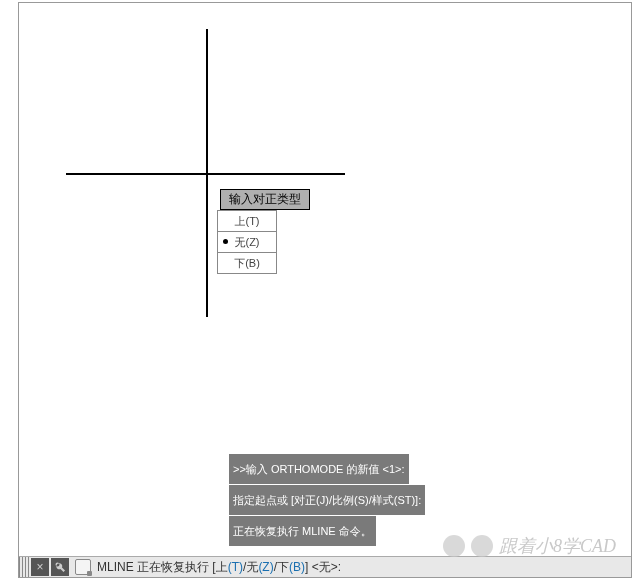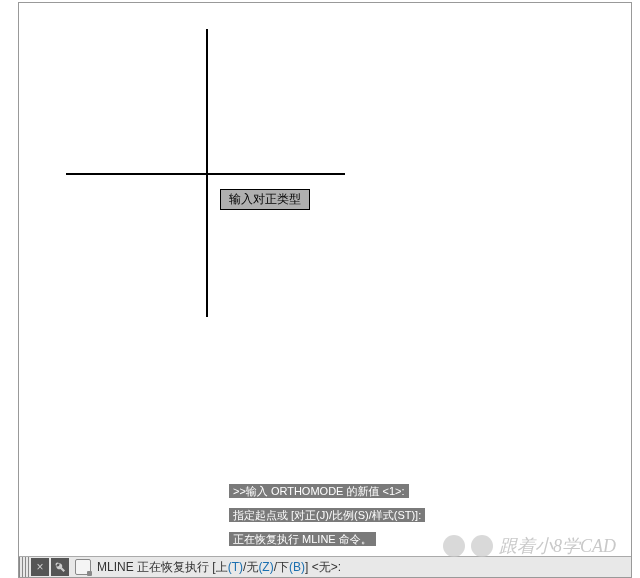--- a/index.html
+++ b/index.html
@@ -6,21 +6,21 @@
 .outer{position:absolute;left:18px;top:2px;width:612px;height:574px;border:1px solid #999}
 .canvas{position:absolute;left:0;top:0;width:100%;height:100%}
 .hline{position:absolute;left:47px;top:170px;width:279px;height:0;border-top:2px solid #000}
 .vline{position:absolute;left:187px;top:26px;width:0;height:288px;border-left:2px solid #000}
 .tooltip{position:absolute;left:201px;top:186px;background:#b0b0b0;border:1px solid #000;padding:1px 8px;font-size:12px;color:#000}
 .menu{position:absolute;left:198px;top:207px;border:1px solid #888;background:#fff}
 .menu-row{width:58px;height:20px;border-bottom:1px solid #888;font-size:11px;color:#444;position:relative;display:flex;align-items:center;justify-content:center}
 .menu-row:last-child{border-bottom:none}
 .menu-row .dot{position:absolute;left:5px;top:7px;width:5px;height:5px;background:#000;border-radius:50%}
 .history{position:absolute;left:210px;bottom:31px;font-size:12px;line-height:14px;color:#ddd}
-.history .ln{background:#7a7a7a;padding:0 4px;margin-top:10px;display:inline-block;color:#fff;font-size:11px}
+.history .ln{background:#7a7a7a;padding:8px 4px;margin-top:1px;display:inline-block;color:#fff;font-size:11px}
 .cmdbar{position:absolute;left:0;bottom:0;width:100%;height:20px;background:#e8e8e8;border-top:1px solid #aaa;display:flex;align-items:center}
 .grip{width:10px;height:20px;background:repeating-linear-gradient(90deg,#888 0 1px,transparent 1px 3px)}
 .cmdbar .xbtn{width:18px;height:18px;display:flex;align-items:center;justify-content:center;color:#ccc;background:#555;font-size:12px;margin-left:2px;cursor:pointer}
 .cmdbar .wbtn{width:18px;height:18px;display:flex;align-items:center;justify-content:center;background:#555;margin-left:2px;cursor:pointer}
 .cmdbar .wbtn svg{width:12px;height:12px;fill:#ccc}
 .cmdbar .sq{width:14px;height:14px;margin-left:6px;border:1px solid #888;border-radius:2px;position:relative;background:#f4f4f4}
 .cmdbar .sq::after{content:"";position:absolute;right:-2px;bottom:-2px;width:5px;height:5px;background:#888;border-radius:1px}
 .cmdtext{flex:1;font-size:12px;padding-left:6px;color:#333;white-space:nowrap;overflow:hidden}
 .cmdtext b{font-weight:normal}
 .hot{color:#1a6fb0}
@@ -32,20 +32,32 @@
 
 <div class="outer">
   <div class="canvas">
     <div class="hline"></div>
     <div class="vline"></div>
 
     <div class="tooltip">
       <span>输入对正类型</span>
     </div>
 
+    <div class="menu">
+      <div class="menu-row">
+        <span>上(T)</span>
+      </div>
+      <div class="menu-row">
+        <span class="dot"></span>
+        <span>无(Z)</span>
+      </div>
+      <div class="menu-row">
+        <span>下(B)</span>
+      </div>
+    </div>
   </div>
 
   <div class="history">
     <div><span class="ln">&gt;&gt;输入 ORTHOMODE 的新值 &lt;1&gt;:</span></div>
     <div><span class="ln">指定起点或 [对正(J)/比例(S)/样式(ST)]:</span></div>
     <div><span class="ln">正在恢复执行 MLINE 命令。</span></div>
   </div>
 
   <div class="cmdbar">
     <div class="grip"></div>

